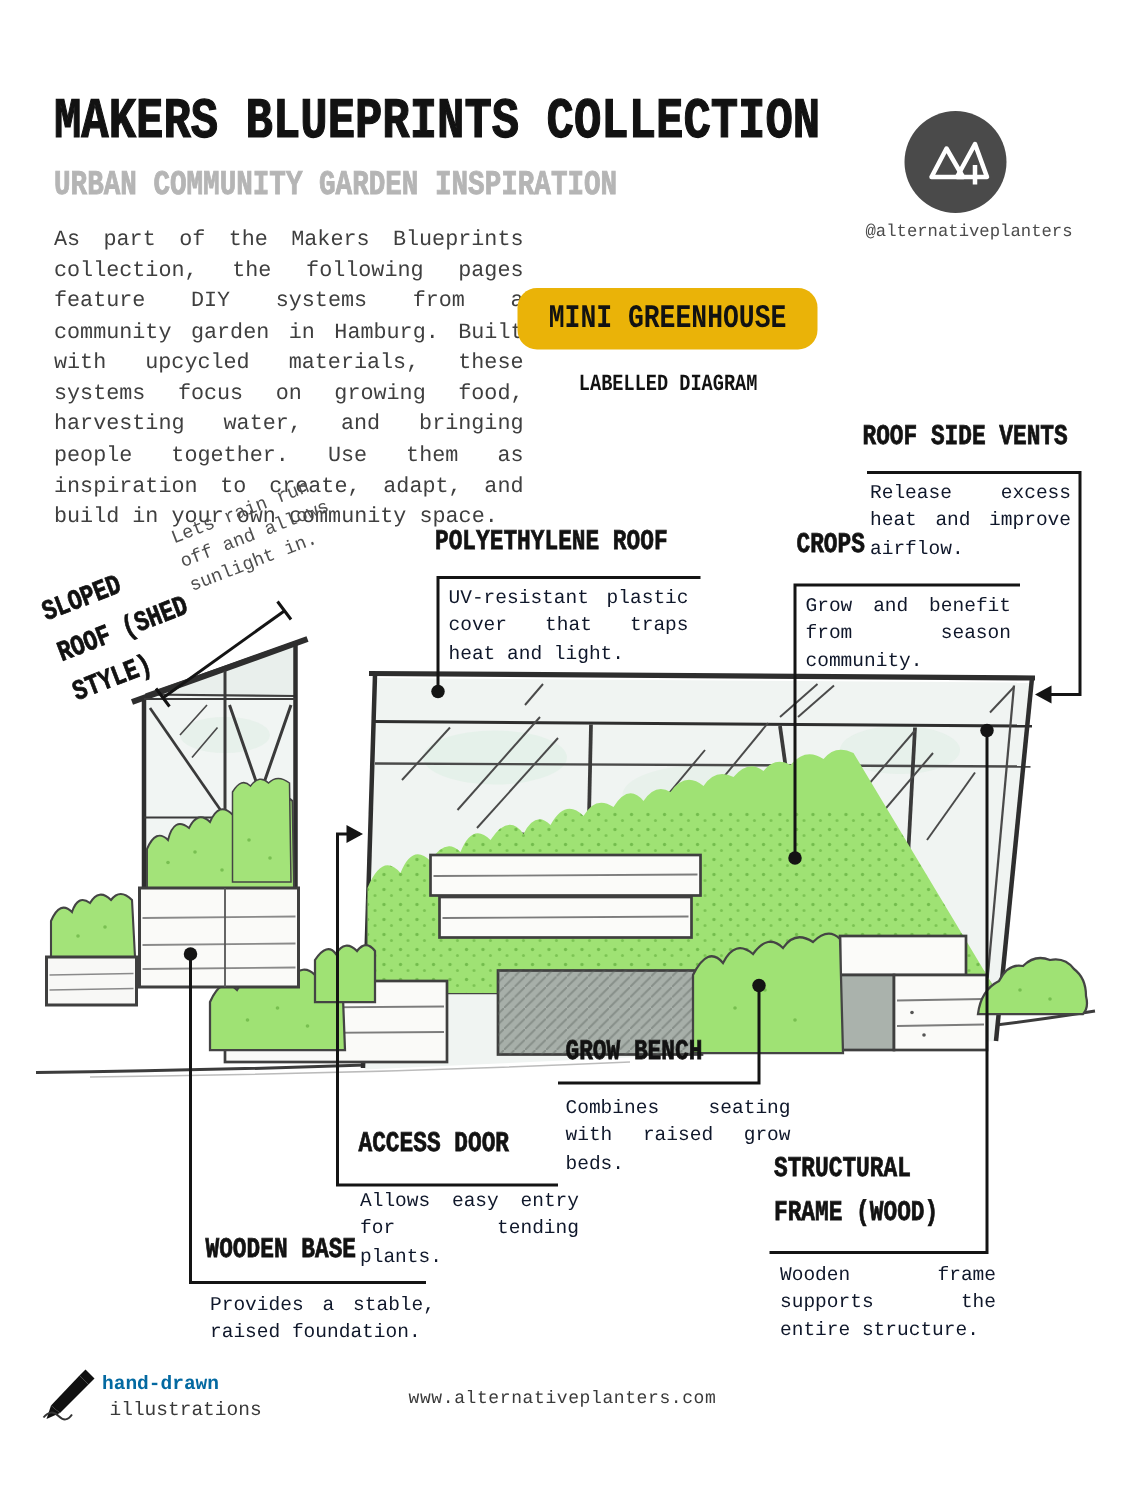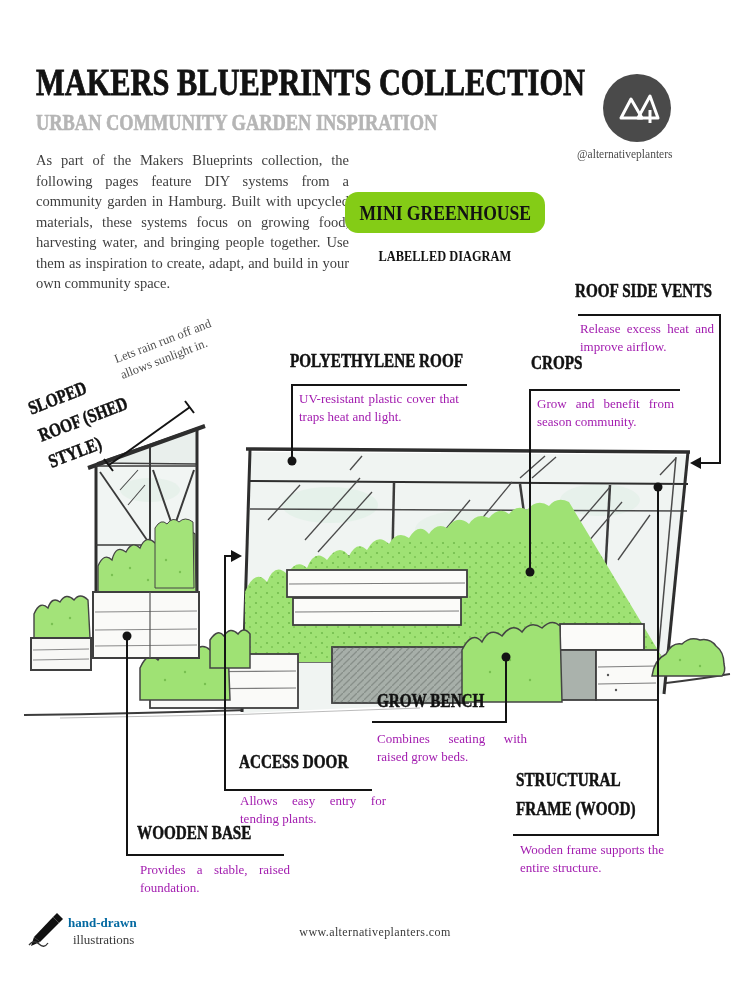--- a/index.html
+++ b/index.html
@@ -1,35 +1,35 @@
 <!DOCTYPE html>
 <html><head>
 <meta charset="utf-8">
 <style>
   html,body{margin:0;padding:0;background:#ffffff;}
   .page{position:relative;width:750px;height:1000px;background:#ffffff;overflow:hidden;
-        font-family:Liberation Serif, serif;color:#222;}
+        font-family:Liberation Mono, monospace;color:#222;}
   .abs{position:absolute;}
   .cond{font-weight:700;white-space:nowrap;transform:scaleX(.8);transform-origin:0 50%;
         letter-spacing:0;color:#121212;}
   .page-title{left:36px;top:60px;font-size:38px;-webkit-text-stroke:.8px #111;}
   .page-subtitle{left:36px;top:110px;font-size:23px;color:#b5b5b5;-webkit-text-stroke:.6px #b5b5b5;}
   .intro{left:36px;top:150px;width:313px;font-size:14.5px;line-height:1.42;color:#3f3f3f;
          text-align:justify;}
   .logo{left:601px;top:72px;width:72px;height:72px;}
   .handle{left:577px;top:148px;font-size:11.5px;color:#4c4c4c;}
   .badge{left:345px;top:192px;width:200px;height:41px;border-radius:13px;
          display:flex;align-items:center;justify-content:center;}
   .badge .cond{transform-origin:50% 50%;font-size:22px;}
   .diagram-type{left:345px;top:247px;width:200px;text-align:center;}
   .diagram-type span{display:inline-block;font-size:15.5px;font-weight:700;transform:scaleX(.8);
          transform-origin:50% 50%;white-space:nowrap;color:#121212;}
   .label-title{font-size:19px;line-height:1.5;-webkit-text-stroke:.5px #111;}
   .label-title.wrap{white-space:normal;transform-origin:0 0;}
-  .label-desc{font-size:13px;line-height:1.42;color:#a21caf;text-align:justify;}
+  .label-desc{font-size:13px;line-height:1.42;color:#0f172a;text-align:justify;}
   .rot{transform:rotate(-21deg) scaleX(.8);transform-origin:0 0;}
   .note{font-size:12.5px;color:#4f4f4f;transform:rotate(-21deg);transform-origin:0 0;line-height:1.35;}
   .art{left:0;top:0;width:750px;height:1000px;pointer-events:none;}
   .footer-credit-1{left:68px;top:915px;font-size:13px;font-weight:700;color:#0369a1;}
   .footer-credit-2{left:73px;top:932px;font-size:13px;color:#3a3a3a;}
   .website{left:0;top:925px;width:750px;text-align:center;font-size:12px;color:#3a3a3a;
            letter-spacing:.4px;}
   .pencil{left:26px;top:910px;width:42px;height:40px;}
 </style>
 </head>
@@ -42,21 +42,21 @@
   <div class="abs intro">As part of the Makers Blueprints collection, the following pages feature DIY systems from a community garden in Hamburg. Built with upcycled materials, these systems focus on growing food, harvesting water, and bringing people together. Use them as inspiration to create, adapt, and build in your own community space.</div>
 
   <svg class="abs logo" viewBox="0 0 72 72">
     <circle cx="36" cy="36" r="34" fill="#4a4a4a"></circle>
     <path d="M20,46 L30,27 L41,46 Z" fill="none" stroke="#fff" stroke-width="3" stroke-linejoin="round"></path>
     <path d="M37,46 L49,24 L57,46 Z" fill="none" stroke="#fff" stroke-width="3" stroke-linejoin="round"></path>
     <path d="M49,38 L49,51" stroke="#fff" stroke-width="3"></path>
   </svg>
   <div class="abs handle">@alternativeplanters</div>
 
-  <div class="abs badge" style="background:#84cc16">
+  <div class="abs badge" style="background:#eab308">
     <span class="cond">MINI GREENHOUSE</span>
   </div>
   <div class="abs diagram-type">
     <span>LABELLED DIAGRAM</span>
   </div>
 
   <svg class="abs art" viewBox="0 0 750 1000">
     <defs>
       <pattern id="dots" width="11" height="10" patternUnits="userSpaceOnUse">
         <circle cx="3" cy="3" r="1.1" fill="#4f9d2b" opacity=".55"></circle>

